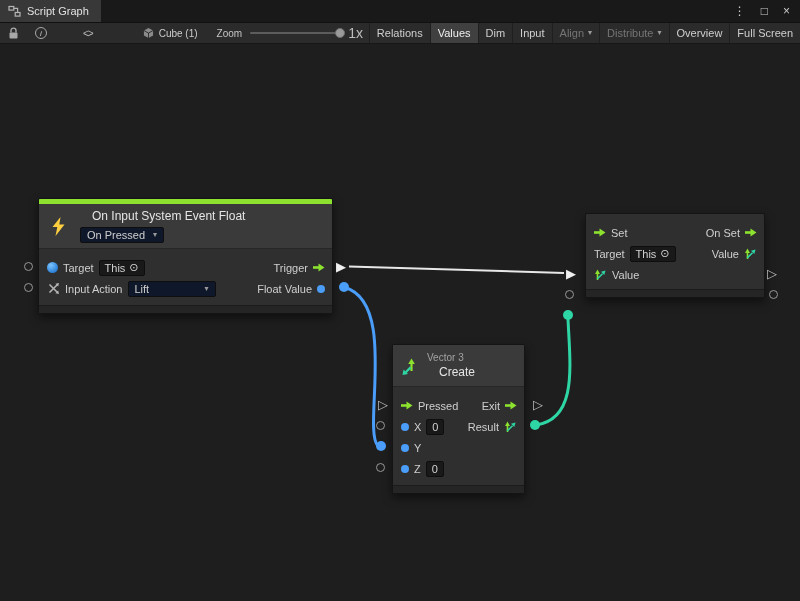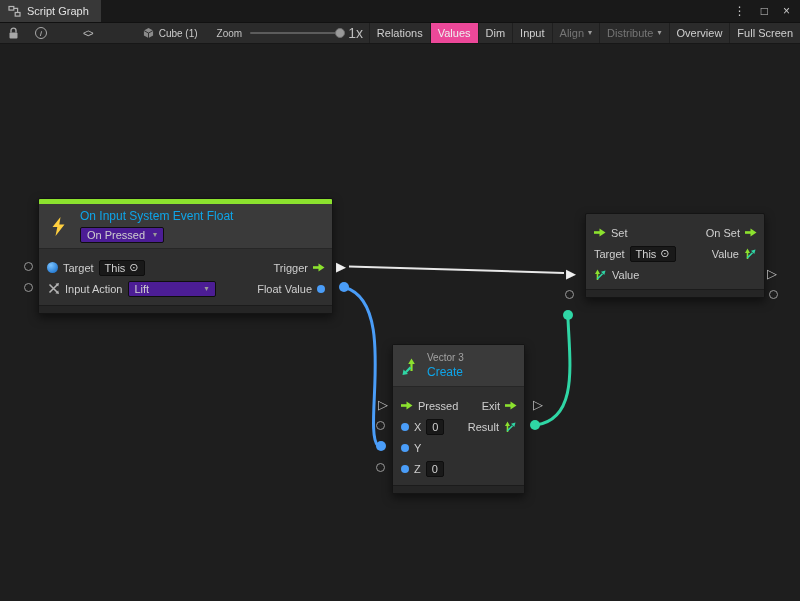--- a/index.html
+++ b/index.html
@@ -21,50 +21,50 @@
   .tool-icon{display:flex; align-items:center; justify-content:center; padding:0 8px; height:100%;}
   .tool-icon.code{font-size:10px; letter-spacing:-1px; color:#b9b9b9; padding:0 6px;}
   .info-circle{width:12px; height:12px; border:1px solid #a8a8a8; border-radius:50%; font-size:8px; font-style:italic; color:#c9c9c9; display:flex; align-items:center; justify-content:center;}
   .breadcrumb{display:flex; align-items:center; gap:5px; margin-left:44px; font-size:10px; color:#cdcdcd;}
   .zoom-label{margin-left:19px; font-size:10px;}
   .zoom-track{width:92px; height:2px; background:#5c5c5c; border-radius:1px; position:relative; margin:0 6px 0 8px;}
   .zoom-handle{position:absolute; right:-3px; top:-4px; width:10px; height:10px; border-radius:50%; background:#9a9a9a; border:1px solid #6e6e6e;}
   .zoom-value{font-size:14px; color:#bdbdbd;}
   .tb-buttons{margin-left:auto; display:flex; height:100%; align-items:stretch;}
   .tbtn{display:flex; align-items:center; gap:4px; padding:0 7px; border-left:1px solid #1f1f1f; font-size:11px; color:#cfcfcf; white-space:nowrap;}
-  .tbtn.selected{background:#ec4899; color:#efefef;}
+  .tbtn.selected{background:#404040; color:#efefef;}
   .tbtn.disabled{color:#757575;}
   .caret{font-size:8px; color:#9a9a9a; line-height:1;}
 
   
   #canvas{position:absolute; top:44px; left:0; right:0; bottom:0; background:#1e1e1e; z-index:0;}
   #wires{position:absolute; top:0; left:0; z-index:1; pointer-events:none;}
   .wire-flow{stroke:var(--wire-white); stroke-width:2; fill:none;}
   .wire-blue{stroke:var(--blue); stroke-width:3; fill:none; stroke-linecap:round;}
   .wire-teal{stroke:var(--teal); stroke-width:3; fill:none; stroke-linecap:round;}
 
   
   .node{position:absolute; background:#2f2f2f; border:1px solid #141414; border-radius:2px; box-shadow:0 4px 10px rgba(0,0,0,.5); z-index:2; color:#d6d6d6;}
   .estrip{height:5px; background:var(--green); border-radius:1px 1px 0 0;}
   .node-header{background:#3a3a3a; border-bottom:1px solid #262626; display:flex; align-items:center; height:42px; padding:0 8px; gap:8px;}
   .node-header.ev{height:45px; padding:0 12px; gap:14px;}
   .hdr-col{display:flex; flex-direction:column; gap:2px;}
   .node-sub{font-size:10px; color:#a3a3a3;}
-  .node-title{font-size:12px; color:#0ea5e9;}
+  .node-title{font-size:12px; color:#e5e5e5;margin-left:12px;}
   .ev-col{display:flex; flex-direction:column; gap:4px; align-items:flex-start;}
   .node-body{padding:8px 0 6px;}
   .node-body.tf{padding-bottom:4px;}
   .prow{height:21px; display:flex; align-items:center; justify-content:space-between; padding:0 7px 0 8px;}
   .pl,.pr{display:flex; align-items:center; gap:5px;}
   .plabel{font-size:11px; color:#cfcfcf;}
   .node-footer{height:8px; background:#252525; border-top:1px solid #1b1b1b; border-radius:0 0 2px 2px;}
   .field{background:#191919; border:1px solid #0e0e0e; border-radius:2px; height:16px; display:inline-flex; align-items:center; gap:4px; padding:0 5px; font-size:11px; color:#d2d2d2;}
   .field.num{min-width:18px;}
   .scope{font-size:11px; color:#d8d8d8; line-height:1;}
-  .dd{background:#4c1d95; border:1px solid #0e0e0e; border-radius:2px; height:16px; display:inline-flex; align-items:center; gap:8px; padding:0 6px; font-size:11px; color:#cfcfcf;}
+  .dd{background:#0f172a; border:1px solid #0e0e0e; border-radius:2px; height:16px; display:inline-flex; align-items:center; gap:8px; padding:0 6px; font-size:11px; color:#cfcfcf;}
   .lift-dd{width:88px; justify-content:space-between;text-align:center;}
   .dot{width:8px; height:8px; border-radius:50%; display:inline-block;}
   .dot.blue{background:var(--blue);}
   .this-icon{width:11px; height:11px; border-radius:50%; background:radial-gradient(circle at 35% 30%, #7cc4ff, #2a7fd6 72%); display:inline-block;}
   .icon{display:inline-flex; align-items:center; line-height:0;}
 
   
   .port{position:absolute; z-index:5; line-height:1;}
   .port.circle{width:9px; height:9px; border:1px solid #989898; border-radius:50%; background:#1e1e1e;}
   .port.tri{color:#bdbdbd; font-size:13px; line-height:13px;}

